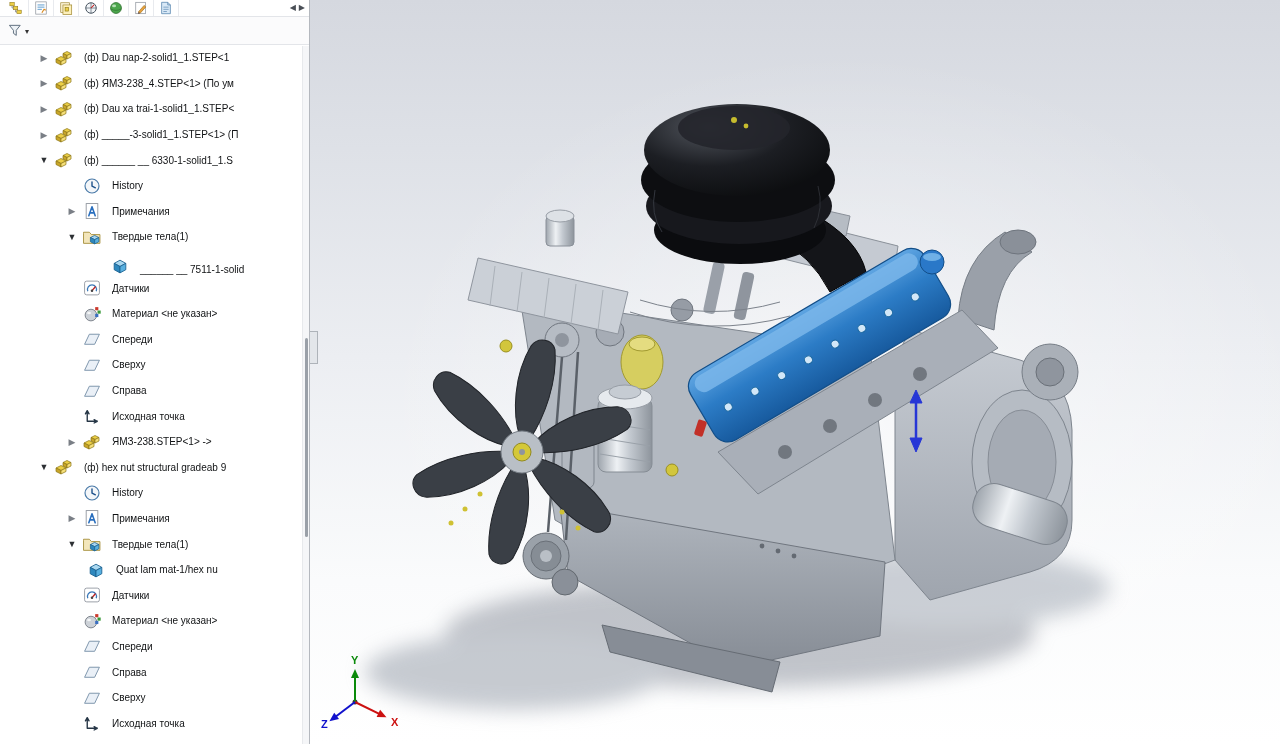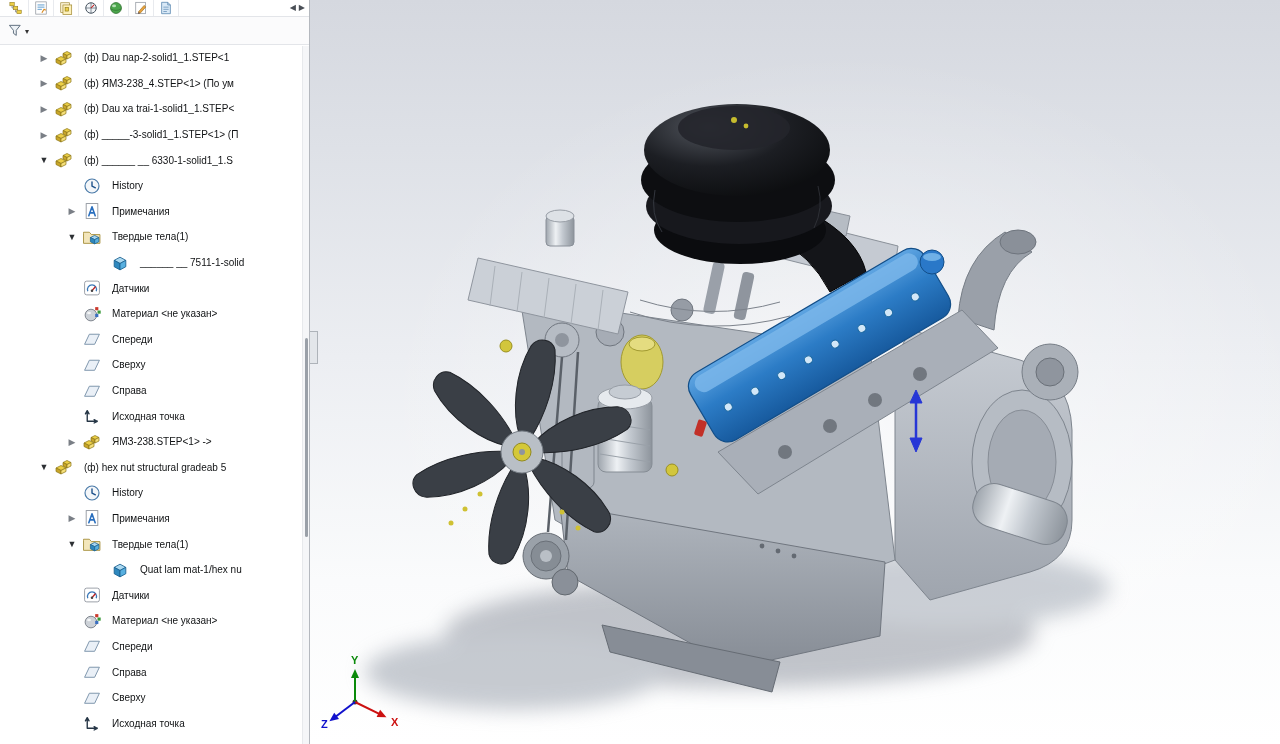--- a/index.html
+++ b/index.html
@@ -232,21 +232,21 @@
           </svg>
           <span class="tlabel">Примечания</span>
         </div>
         <div class="trow" style="padding-left: 64px;">
           <span class="tarrow exp">▼</span>
           <svg class="ticon">
             <use href="#i-solidfolder"></use>
           </svg>
           <span class="tlabel">Твердые тела(1)</span>
         </div>
-        <div class="trow" style="padding-left: 92px;">
+        <div class="trow" style="padding-left: 92px; align-items: flex-end;">
           <span class="tarrow"></span>
           <svg class="ticon">
             <use href="#i-solidbody"></use>
           </svg>
           <span class="tlabel">______ __ 7511-1-solid</span>
         </div>
         <div class="trow" style="padding-left: 64px;">
           <span class="tarrow"></span>
           <svg class="ticon">
             <use href="#i-sensors"></use>
@@ -293,21 +293,21 @@
           <svg class="ticon">
             <use href="#i-part"></use>
           </svg>
           <span class="tlabel">ЯМЗ-238.STEP&lt;1&gt; -&gt;</span>
         </div>
         <div class="trow" style="padding-left: 36px;">
           <span class="tarrow exp">▼</span>
           <svg class="ticon">
             <use href="#i-part"></use>
           </svg>
-          <span class="tlabel">(ф) hex nut structural gradeab 5</span>
+          <span class="tlabel">(ф) hex nut structural gradeab 9</span>
         </div>
         <div class="trow" style="padding-left: 64px;">
           <span class="tarrow"></span>
           <svg class="ticon">
             <use href="#i-history"></use>
           </svg>
           <span class="tlabel">History</span>
         </div>
         <div class="trow" style="padding-left: 64px;">
           <span class="tarrow">▶</span>
@@ -316,21 +316,21 @@
           </svg>
           <span class="tlabel">Примечания</span>
         </div>
         <div class="trow" style="padding-left: 64px;">
           <span class="tarrow exp">▼</span>
           <svg class="ticon">
             <use href="#i-solidfolder"></use>
           </svg>
           <span class="tlabel">Твердые тела(1)</span>
         </div>
-        <div class="trow" style="padding-left: 92px;">
+        <div class="trow" style="padding-left: 68px;">
           <span class="tarrow"></span>
           <svg class="ticon">
             <use href="#i-solidbody"></use>
           </svg>
           <span class="tlabel">Quat lam mat-1/hex nu</span>
         </div>
         <div class="trow" style="padding-left: 64px;">
           <span class="tarrow"></span>
           <svg class="ticon">
             <use href="#i-sensors"></use>

